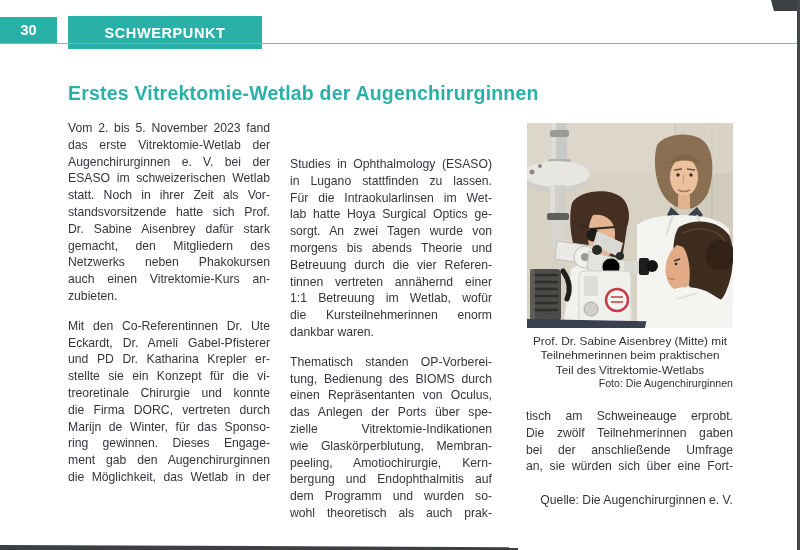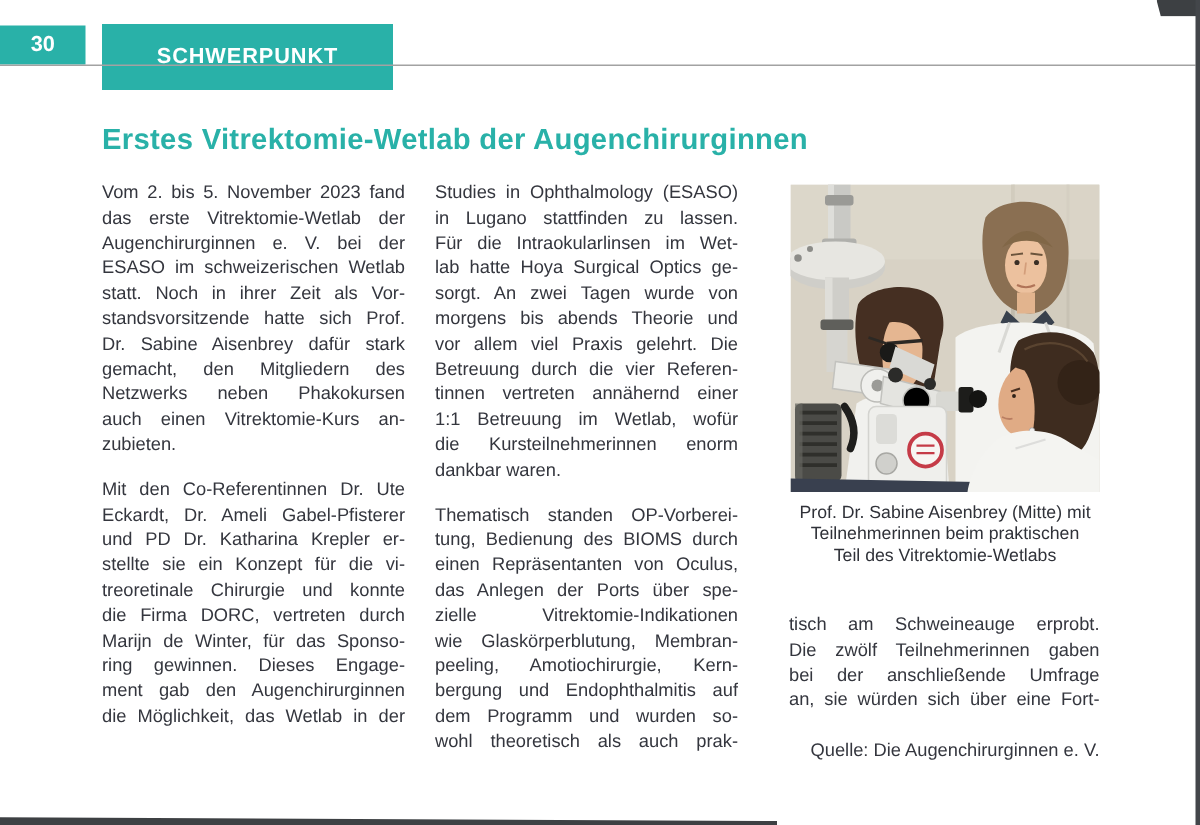--- a/index.html
+++ b/index.html
@@ -2,32 +2,32 @@
 <html><head>
 <meta charset="utf-8">
 <style>
   html,body{margin:0;padding:0;background:#fff;}
   .page{position:relative;width:800px;height:550px;background:#ffffff;overflow:hidden;
         font-family:"Liberation Sans","DejaVu Sans",sans-serif;}
 
   
   .pagenum-box{position:absolute;left:0;top:17px;width:57px;height:26px;background:#29b1a8;
         color:#fff;font-weight:bold;font-size:14.5px;display:flex;align-items:center;justify-content:center;}
-  .section-box{position:absolute;left:68px;top:16px;width:194px;height:44px;background:#29b1a8;
+  .section-box{position:absolute;left:68px;top:16px;width:194px;height:33px;background:#29b1a8;
         color:#fff;font-weight:bold;font-size:14.5px;letter-spacing:.6px;display:flex;align-items:center;justify-content:center;}
   .header-rule{position:absolute;left:0;top:42.5px;width:797px;height:1.8px;background:#a2a2a2;}
 
   
   .title{position:absolute;left:68px;top:82px;margin:0;font-size:19.5px;font-weight:bold;
         color:#29b1a8;letter-spacing:.2px;white-space:nowrap;}
 
   
   .col{position:absolute;top:120px;width:202px;color:#34363e;font-size:12.2px;line-height:16.8px;}
   .col1{left:68px;}
-  .col2{left:290px;}
+  .col2{left:290px;margin-top:36px;}
   .col3{left:526px;top:408px;width:207px;}
   .para{margin:0 0 13px 0;}
   .line{text-align:justify;text-align-last:justify;height:16.8px;overflow:hidden;}
   .line.end{text-align-last:left;}
   .source{position:absolute;left:526px;top:492px;width:207px;text-align:right;
         color:#34363e;font-size:12.2px;line-height:16.8px;}
 
   
   .photo{position:absolute;left:527px;top:123px;width:206px;height:205px;}
   .caption{position:absolute;left:527px;top:334px;width:206px;color:#2f3138;
@@ -86,21 +86,20 @@
       </div>
     </div>
   <div class="col col2">
       <div class="para">
         <div class="line">Studies in Ophthalmology (ESASO)</div>
         <div class="line">in Lugano stattfinden zu lassen.</div>
         <div class="line">Für die Intraokularlinsen im Wet-</div>
         <div class="line">lab hatte Hoya Surgical Optics ge-</div>
         <div class="line">sorgt. An zwei Tagen wurde von</div>
         <div class="line">morgens bis abends Theorie und</div>
-        <div class="line">vor allem viel Praxis gelehrt. Die</div>
         <div class="line">Betreuung durch die vier Referen-</div>
         <div class="line">tinnen vertreten annähernd einer</div>
         <div class="line">1:1 Betreuung im Wetlab, wofür</div>
         <div class="line">die Kursteilnehmerinnen enorm</div>
         <div class="line end">dankbar waren.</div>
       </div>
       <div class="para">
         <div class="line">Thematisch standen OP-Vorberei-</div>
         <div class="line">tung, Bedienung des BIOMS durch</div>
         <div class="line">einen Repräsentanten von Oculus,</div>
@@ -202,20 +201,21 @@
         <path d="M150,176 L170,170" stroke="#dddddb" stroke-width="1.5" fill="none"></path>
       </g>
     </svg>
   </div>
 
   <div class="caption">
       <div class="cap-line">Prof. Dr. Sabine Aisenbrey (Mitte) mit</div>
       <div class="cap-line">Teilnehmerinnen beim praktischen</div>
       <div class="cap-line">Teil des Vitrektomie-Wetlabs</div>
     </div>
+  <div class="credit">Foto: Die Augenchirurginnen</div>
 
   <div class="col col3">
       <div class="para">
         <div class="line">tisch am Schweineauge erprobt.</div>
         <div class="line">Die zwölf Teilnehmerinnen gaben</div>
         <div class="line">bei der anschließende Umfrage</div>
         <div class="line">an, sie würden sich über eine Fort-</div>
       </div>
     </div>
   <div class="source">Quelle: Die Augenchirurginnen e. V.</div>

